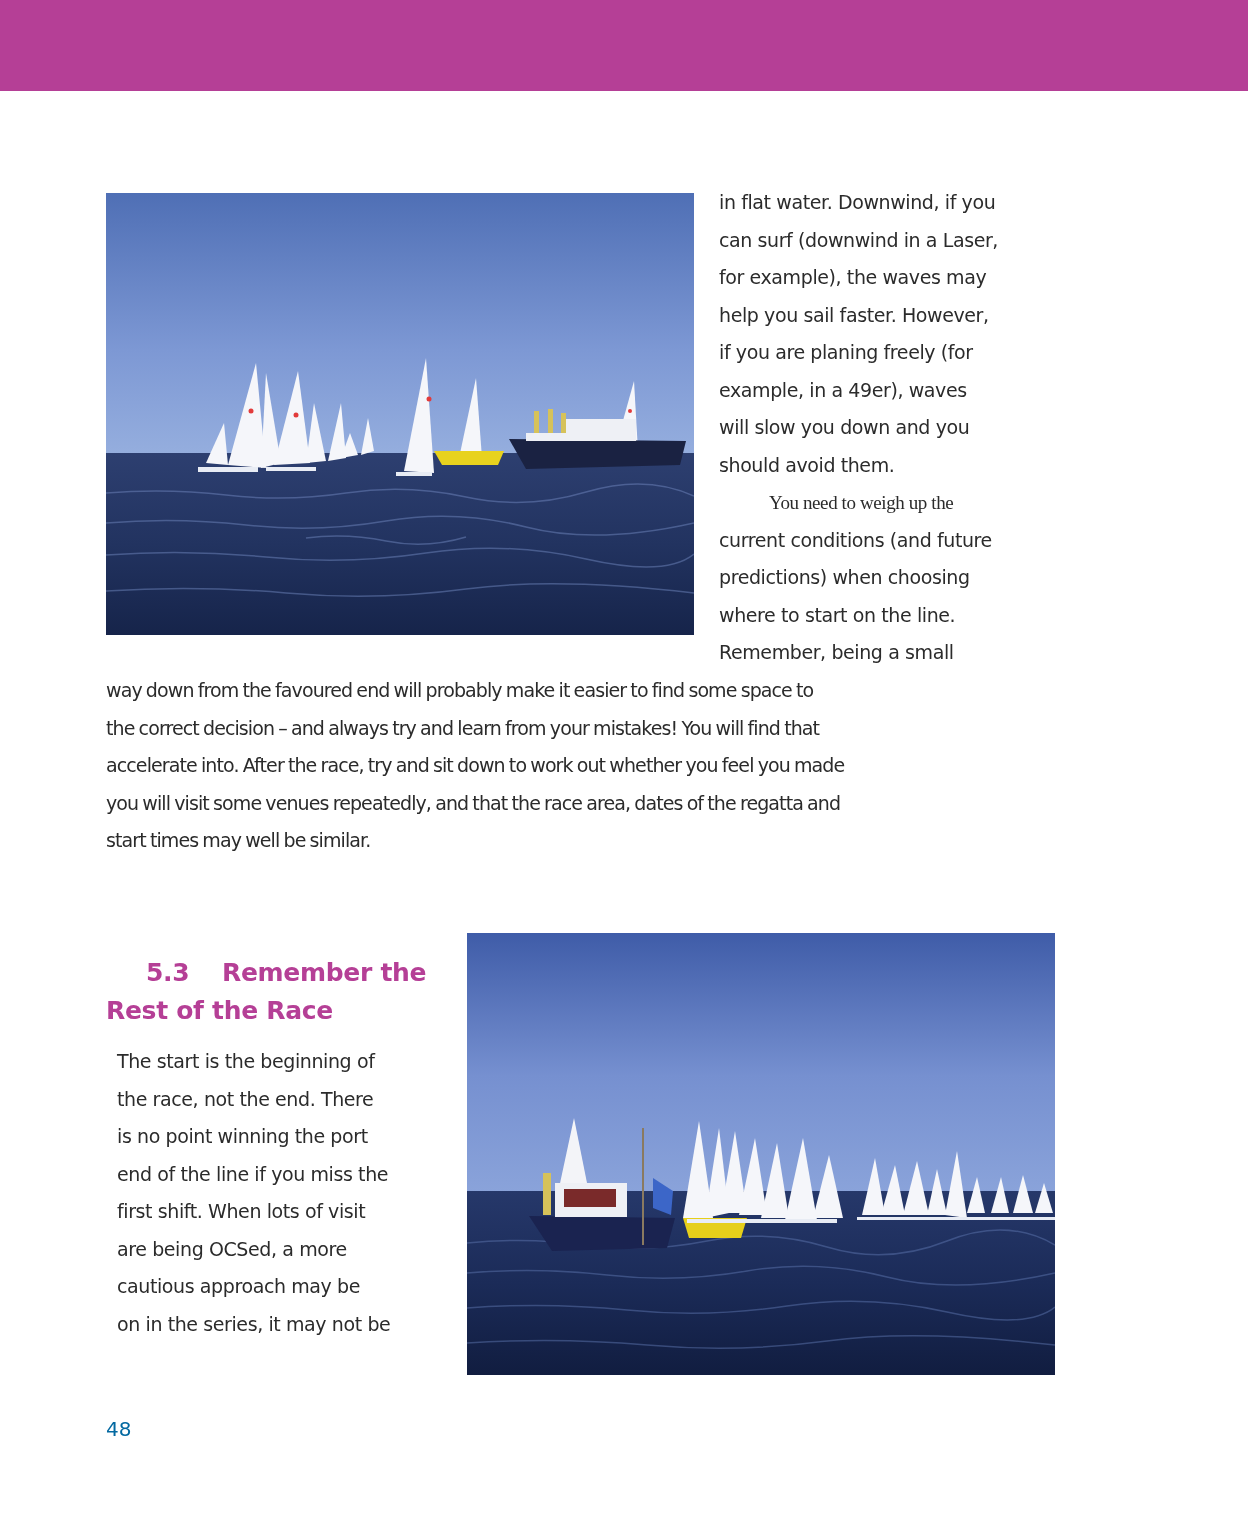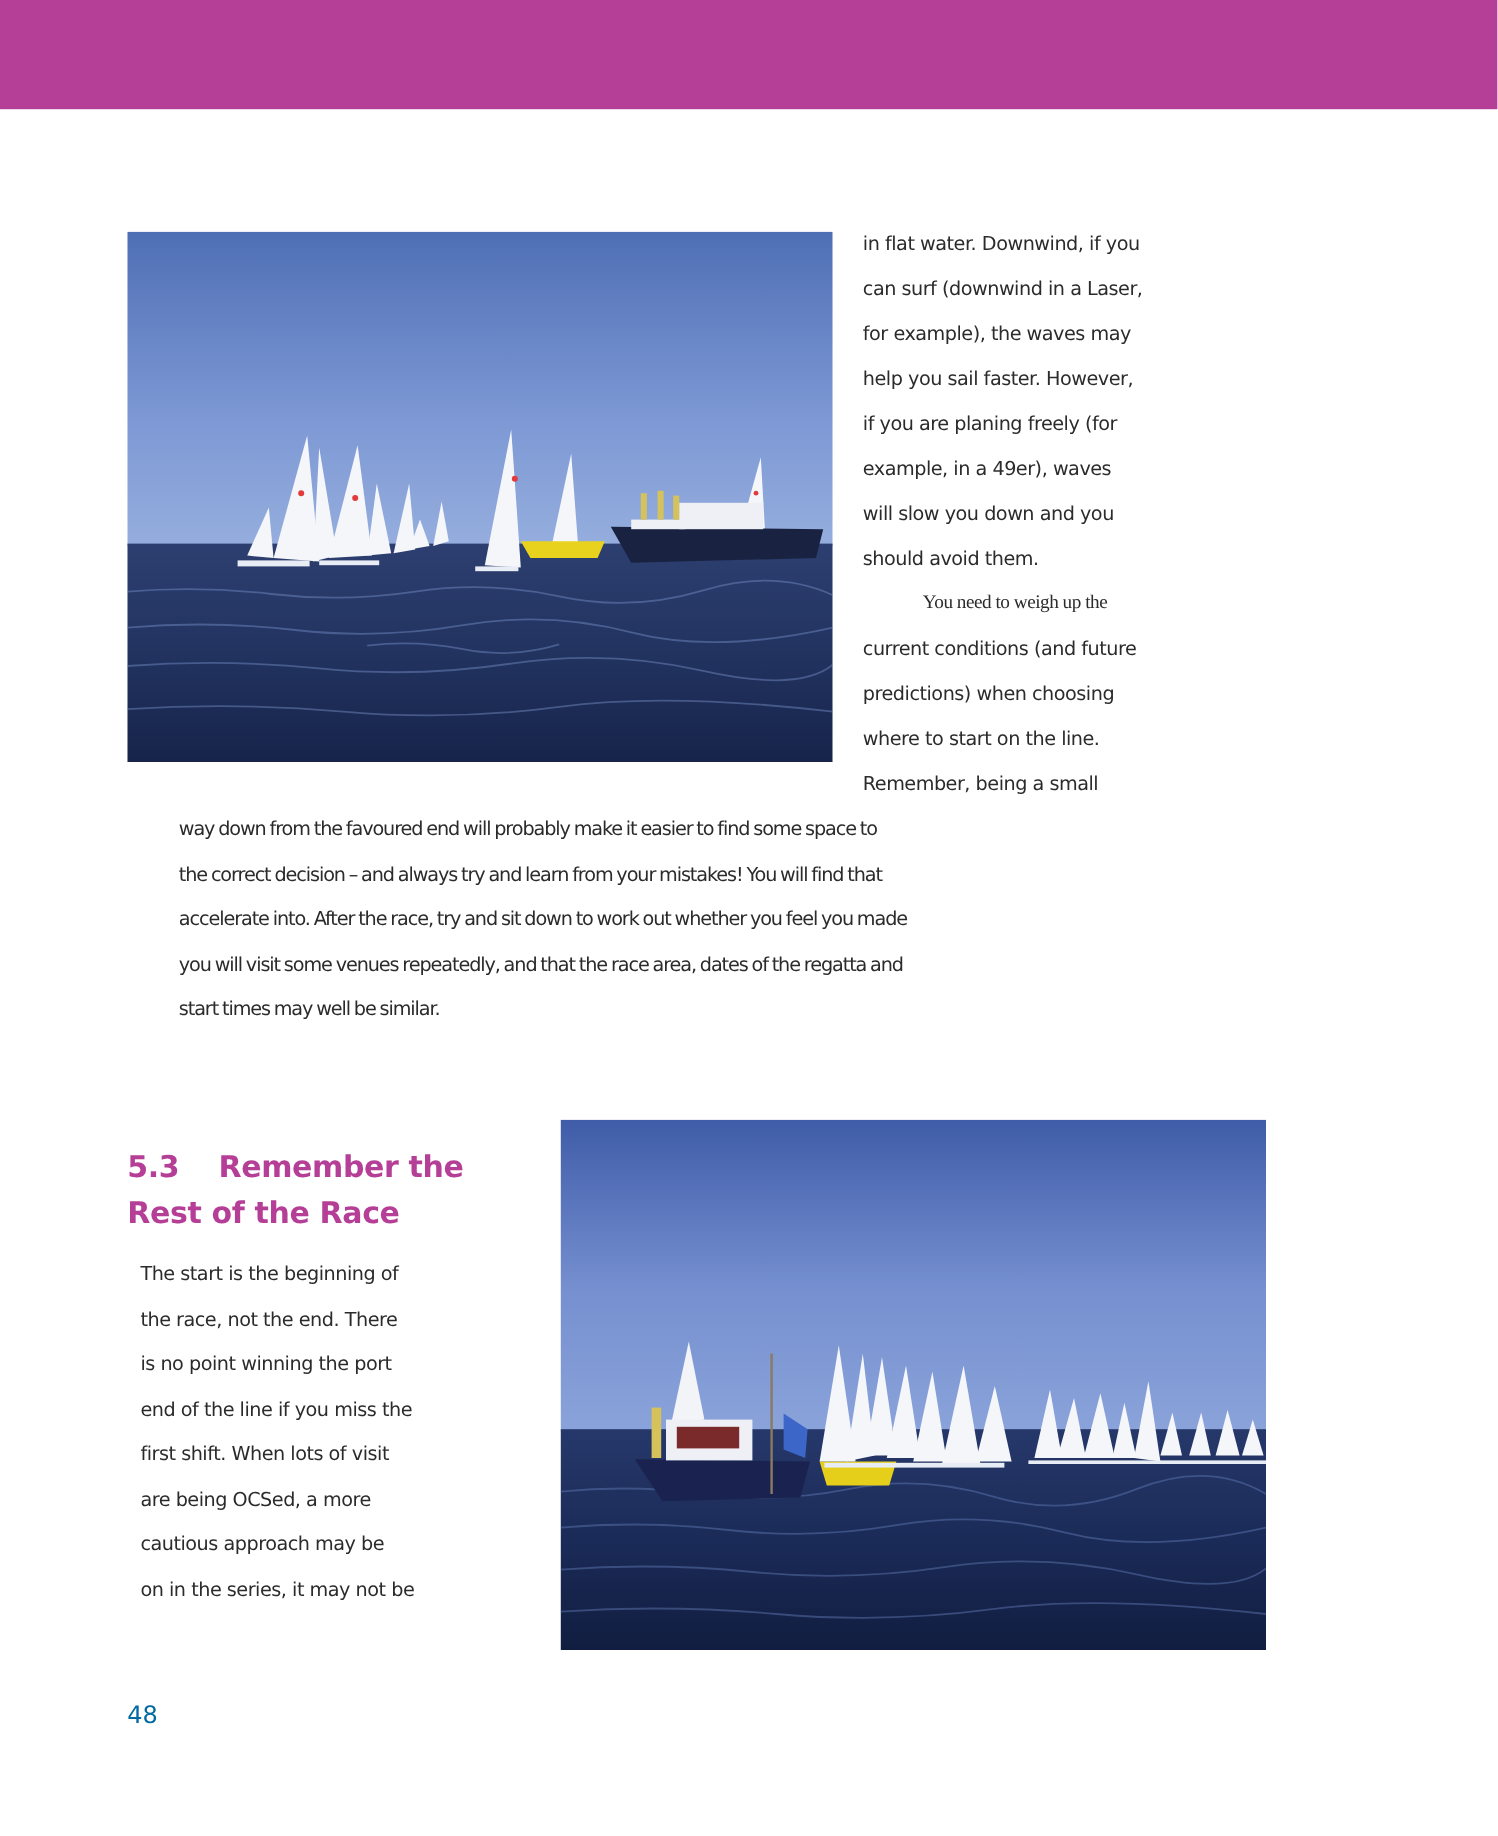--- a/index.html
+++ b/index.html
@@ -13,36 +13,36 @@
     background: #b53f96;
   }
   .photo {
     position: absolute; overflow: hidden;
   }
   .photo svg { display: block; width: 100%; height: 100%; }
   #photo1 { left: 106px; top: 193px; width: 588px; height: 442px; }
   #photo2 { left: 467px; top: 933px; width: 588px; height: 442px; }
 
   .text-block {
-    position: absolute; font-size: 16px; line-height: 37.5px;
+    position: absolute; font-size: 19px; line-height: 37.5px;
     letter-spacing: -0.4px; color: #2b2b2b;
   }
   .text-block .line { display: block; white-space: nowrap; }
   #right-col { left: 719px; top: 184px; width: 340px; }
   #full-para { left: 106px; top: 672px; width: 950px; }
-  #full-para .line { letter-spacing: -0.9px; word-spacing: -1px; margin-left: 43px; }
+  #full-para .line { letter-spacing: -0.9px; word-spacing: -1px; }
   #left-col { left: 106px; top: 1043px; width: 330px; margin-left: 11px; }
   .indent { padding-left: 50px; font-family: Liberation Serif, serif; }
 
   .section-heading {
     position: absolute; left: 106px; top: 954px; width: 340px;
     color: #b53f96; font-weight: bold; font-size: 25px; line-height: 38px;
     letter-spacing: -0.3px;
   }
-  .section-heading .num { display: inline-block; width: 76px; }
+  .section-heading .num { display: inline-block; width: 76px; margin-left: 40px; }
   .page-number {
     position: absolute; left: 106px; top: 1417px; font-size: 20px; color: #0369a1;
   }
 </style>
 </head>
 <body>
 
 <div class="header-band"></div>
 
 <div class="photo" id="photo1">

